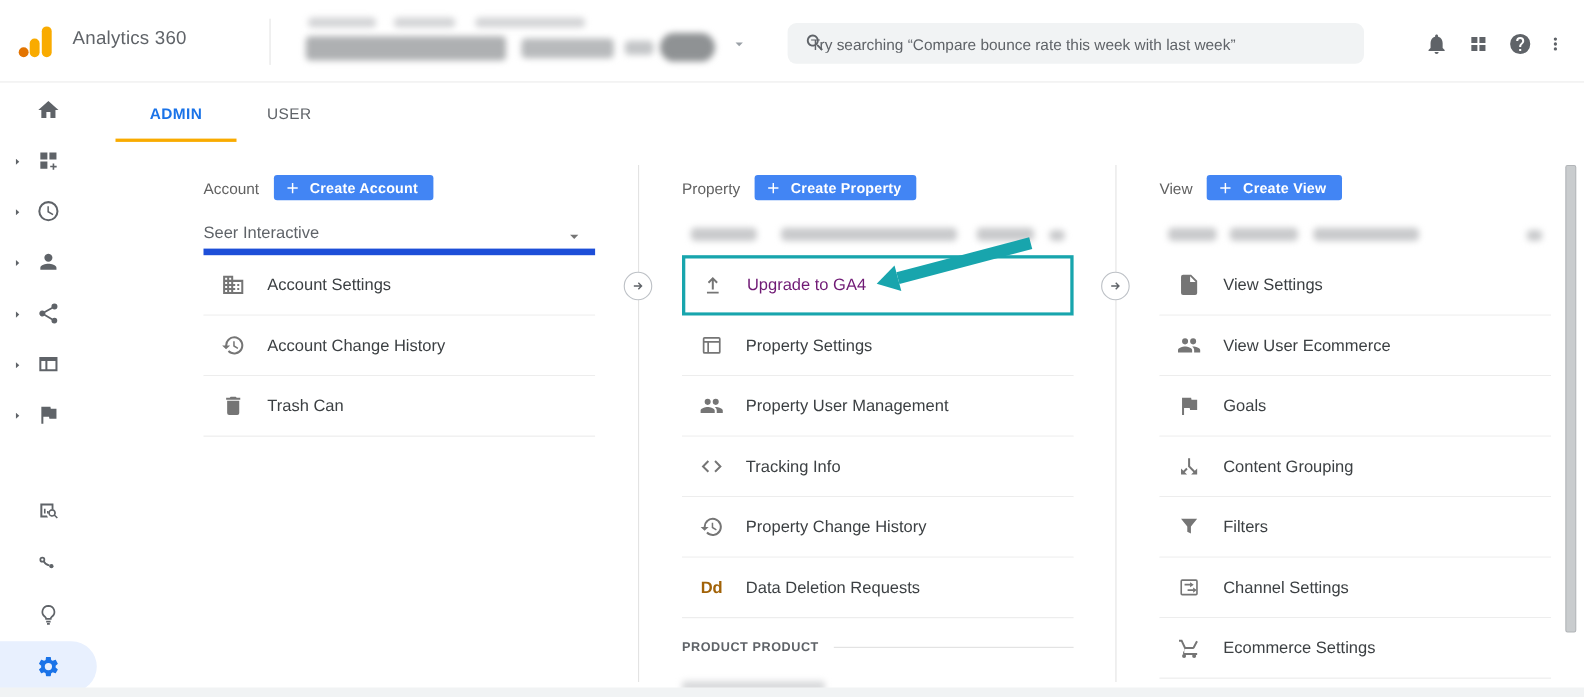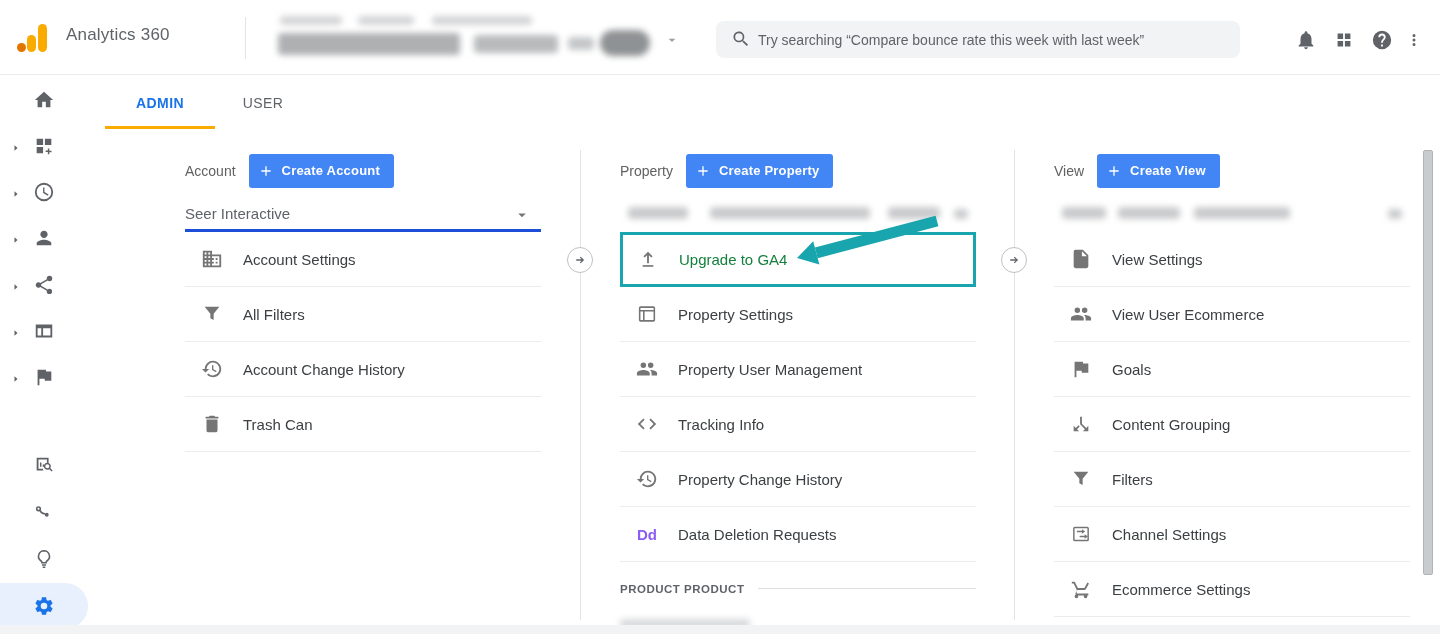--- a/index.html
+++ b/index.html
@@ -11,21 +11,21 @@
     border-bottom:1px solid #ebebeb; z-index:6; }
   .ga-logo { position:absolute; left:14px; top:19px; width:38px; height:38px; }
   .product-name { position:absolute; left:66px; top:25px; font-size:17px; color:#5f6368; letter-spacing:.2px; }
   .hdr-divider { position:absolute; left:245px; top:17px; width:1px; height:42px; background:#e4e4e4; }
   .blur-blob { position:absolute; border-radius:4px; filter:blur(3px); }
   .hdr-caret { position:absolute; left:664px; top:32px; width:16px; height:16px; color:#9aa0a6; }
   .searchbox { position:absolute; left:716px; top:21px; width:524px; height:37px; background:#f1f3f4;
     border-radius:8px; }
   .searchbox .s-icon { position:absolute; left:15px; top:8px; width:20px; height:20px; color:#5f6368; }
   .searchbox input { position:absolute; left:0; top:0; width:100%; height:100%; background:transparent;
-    border:none; outline:none; padding-left:42px; font-size:14px; color:#202124;
+    border:none; outline:none; padding-left:21px; font-size:14px; color:#202124;
     font-family:"Liberation Sans", sans-serif; }
   .searchbox input::placeholder { color:#5f6368; opacity:1; }
   .hdr-icon { position:absolute; top:29px; width:22px; height:22px; color:#5f6368; cursor:pointer; }
 
   
   .content { position:absolute; top:75px; left:0; width:1440px; height:550px; background:#fff; }
   .bottom-strip { position:absolute; top:625px; left:0; width:1440px; height:9px; background:#f1f3f4; }
 
   
   .side-item { position:absolute; left:0; width:88px; height:46px; display:flex;
@@ -48,34 +48,34 @@
     border-radius:50%; background:#fff; display:flex; align-items:center; justify-content:center;
     color:#5f6368; cursor:pointer; z-index:2; }
   .circle-btn .c-ico { width:14px; height:14px; }
   .scrollbar { position:absolute; left:1423px; top:75px; width:10px; height:425px;
     background:#c9ccce; border:1px solid #b2b5b8; border-radius:2px; }
 
   
   .col { position:absolute; top:82px; width:356px; }
   .col-head { display:flex; align-items:center; height:27px; gap:13px; }
   .col-label { font-size:14px; color:#616161; }
-  .create-btn { height:34px; background:#4285f4; color:#fff; font-size:13px; font-weight:700;
+  .create-btn { height:23px; background:#4285f4; color:#fff; font-size:13px; font-weight:700;
     border:none; border-radius:3px; display:inline-flex; align-items:center; gap:8px;
     padding:0 14px 0 9px; cursor:pointer; font-family:"Liberation Sans", sans-serif; letter-spacing:.2px; }
   .create-btn .p-ico { width:16px; height:16px; color:#fff; }
-  .selector { margin-top:13px; height:35px; border-bottom:3px solid #1d4ed8; position:relative;
+  .selector { margin-top:13px; height:35px; border-bottom:6px solid #1d4ed8; position:relative;
     display:flex; align-items:center; cursor:pointer; }
   .selector-value { font-size:15px; color:#5f6368; }
   .sel-caret { position:absolute; right:10px; top:9px; width:18px; height:18px; color:#757575; }
   .items {}
   .item { height:55px; display:flex; align-items:center; border-bottom:1px solid #ececec; cursor:pointer;
     background:#fff; }
   .item .ico { width:24px; height:22px; margin:0 19px 0 15px; color:#757575; flex:none;
     display:flex; align-items:center; justify-content:center; }
-  .item .ico.txt { font-size:15px; font-weight:700; color:#8b5cf6; width:24px;text-align:right; }
+  .item .ico.txt { font-size:15px; font-weight:700; color:#a16207; width:24px;text-align:right; }
   .item .lbl { font-size:15px; color:#3c4043; }
   .item.hl { border:3px solid #18a5ad; }
   .item.hl .ico { margin-left:13px; }
   .section-head { height:53px; display:flex; align-items:center; }
   .section-title { font-size:11.5px; font-weight:700; color:#5f6368; letter-spacing:.5px; }
   .section-line { flex:1; height:1px; background:#e0e0e0; margin-left:14px; }
   .partial-blur { height:10px; width:130px; background:#d9dadc; border-radius:3px; filter:blur(3px); margin-top:4px; }
 
   .annot-arrow { position:absolute; left:782px; top:138px; width:170px; height:60px; z-index:3; pointer-events:none; }
 </style>
@@ -249,28 +249,20 @@
           <span class="ico">
             <svg viewBox="0 0 24 24" width="100%" height="100%" fill="currentColor">
               <path d="M12 7V3H2v18h20V7H12zM6 19H4v-2h2v2zm0-4H4v-2h2v2zm0-4H4V9h2v2zm0-4H4V5h2v2zm4 12H8v-2h2v2zm0-4H8v-2h2v2zm0-4H8V9h2v2zm0-4H8V5h2v2zm10 12h-8v-2h2v-2h-2v-2h2v-2h-2V9h8v10zm-2-8h-2v2h2v-2zm0 4h-2v2h2v-2z"></path>
             </svg>
           </span>
           <span class="lbl">Account Settings</span>
         </div>
         <div class="item">
           <span class="ico">
             <svg viewBox="0 0 24 24" width="100%" height="100%" fill="currentColor">
-              <path d="M4 4h16l-6.2 7.6v6.9l-3.6-1.8v-5.1z"></path>
-            </svg>
-          </span>
-          <span class="lbl">All Filters</span>
-        </div>
-        <div class="item">
-          <span class="ico">
-            <svg viewBox="0 0 24 24" width="100%" height="100%" fill="currentColor">
               <path d="M13 3a9 9 0 0 0-9 9H1l3.9 3.9L9 12H6a7 7 0 1 1 2 4.9l-1.4 1.4A9 9 0 1 0 13 3zm-1 5v5l4.3 2.5.7-1.2-3.5-2.1V8z"></path>
             </svg>
           </span>
           <span class="lbl">Account Change History</span>
         </div>
         <div class="item">
           <span class="ico">
             <svg viewBox="0 0 24 24" width="100%" height="100%" fill="currentColor">
               <path d="M6 19a2 2 0 0 0 2 2h8a2 2 0 0 0 2-2V7H6zM19 4h-3.5l-1-1h-5l-1 1H5v2h14z"></path>
             </svg>
@@ -297,21 +289,21 @@
       <div class="blur-blob" style="right:8px;top:12px;width:14px;height:10px;background:#c9cacc;"></div>
     </div>
     <div class="items">
         <div class="item hl">
           <span class="ico">
             <svg viewBox="0 0 24 24" width="100%" height="100%" fill="currentColor">
               <path d="M11 6.8 8.4 9.4 7 8l5-5 5 5-1.4 1.4L13 6.8V15.5h-2z"></path>
               <path d="M6.2 17.6h11.6v1.8H6.2z"></path>
             </svg>
           </span>
-          <span class="lbl" style="color: #15803d;">Upgrade to GA4</span>
+          <span class="lbl" style="color: #701a75;">Upgrade to GA4</span>
         </div>
         <div class="item">
           <span class="ico">
             <svg viewBox="0 0 24 24" width="100%" height="100%" fill="none" stroke="currentColor" stroke-width="1.7">
               <rect x="4" y="4.5" width="16" height="15" rx="1"></rect>
               <path d="M4 8.5h16M8.5 8.5V19.5"></path>
             </svg>
           </span>
           <span class="lbl">Property Settings</span>
         </div>

